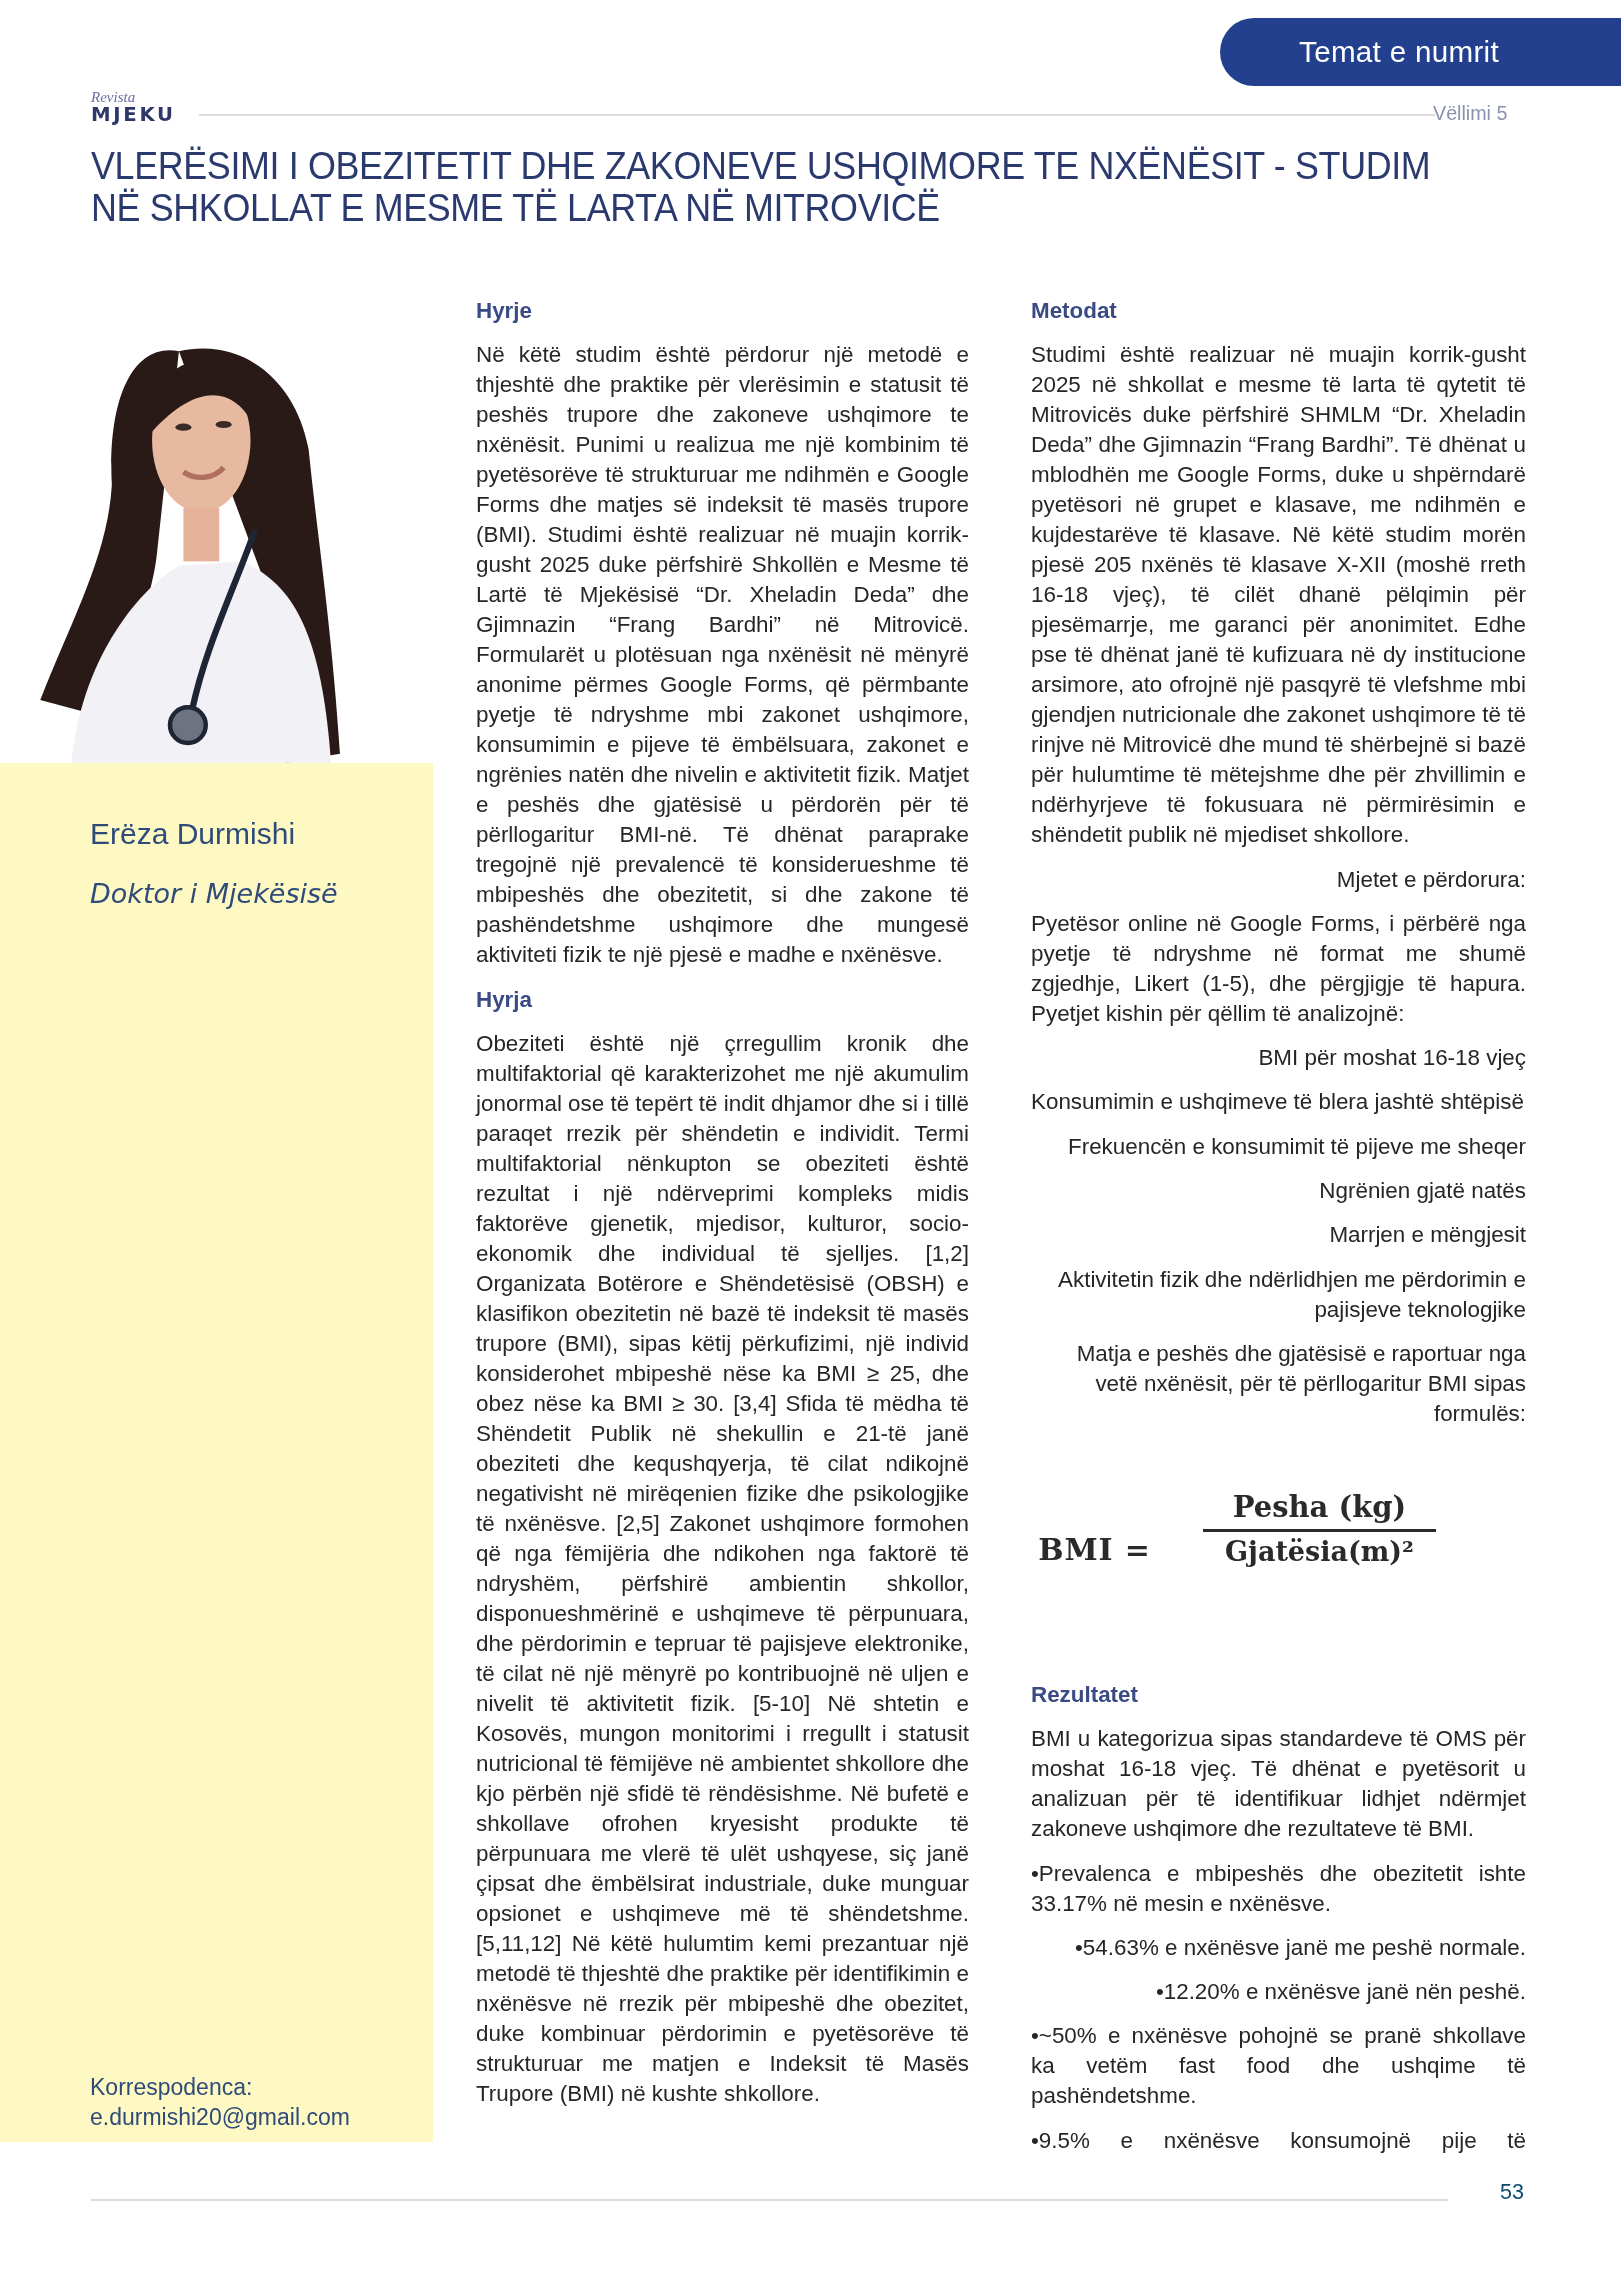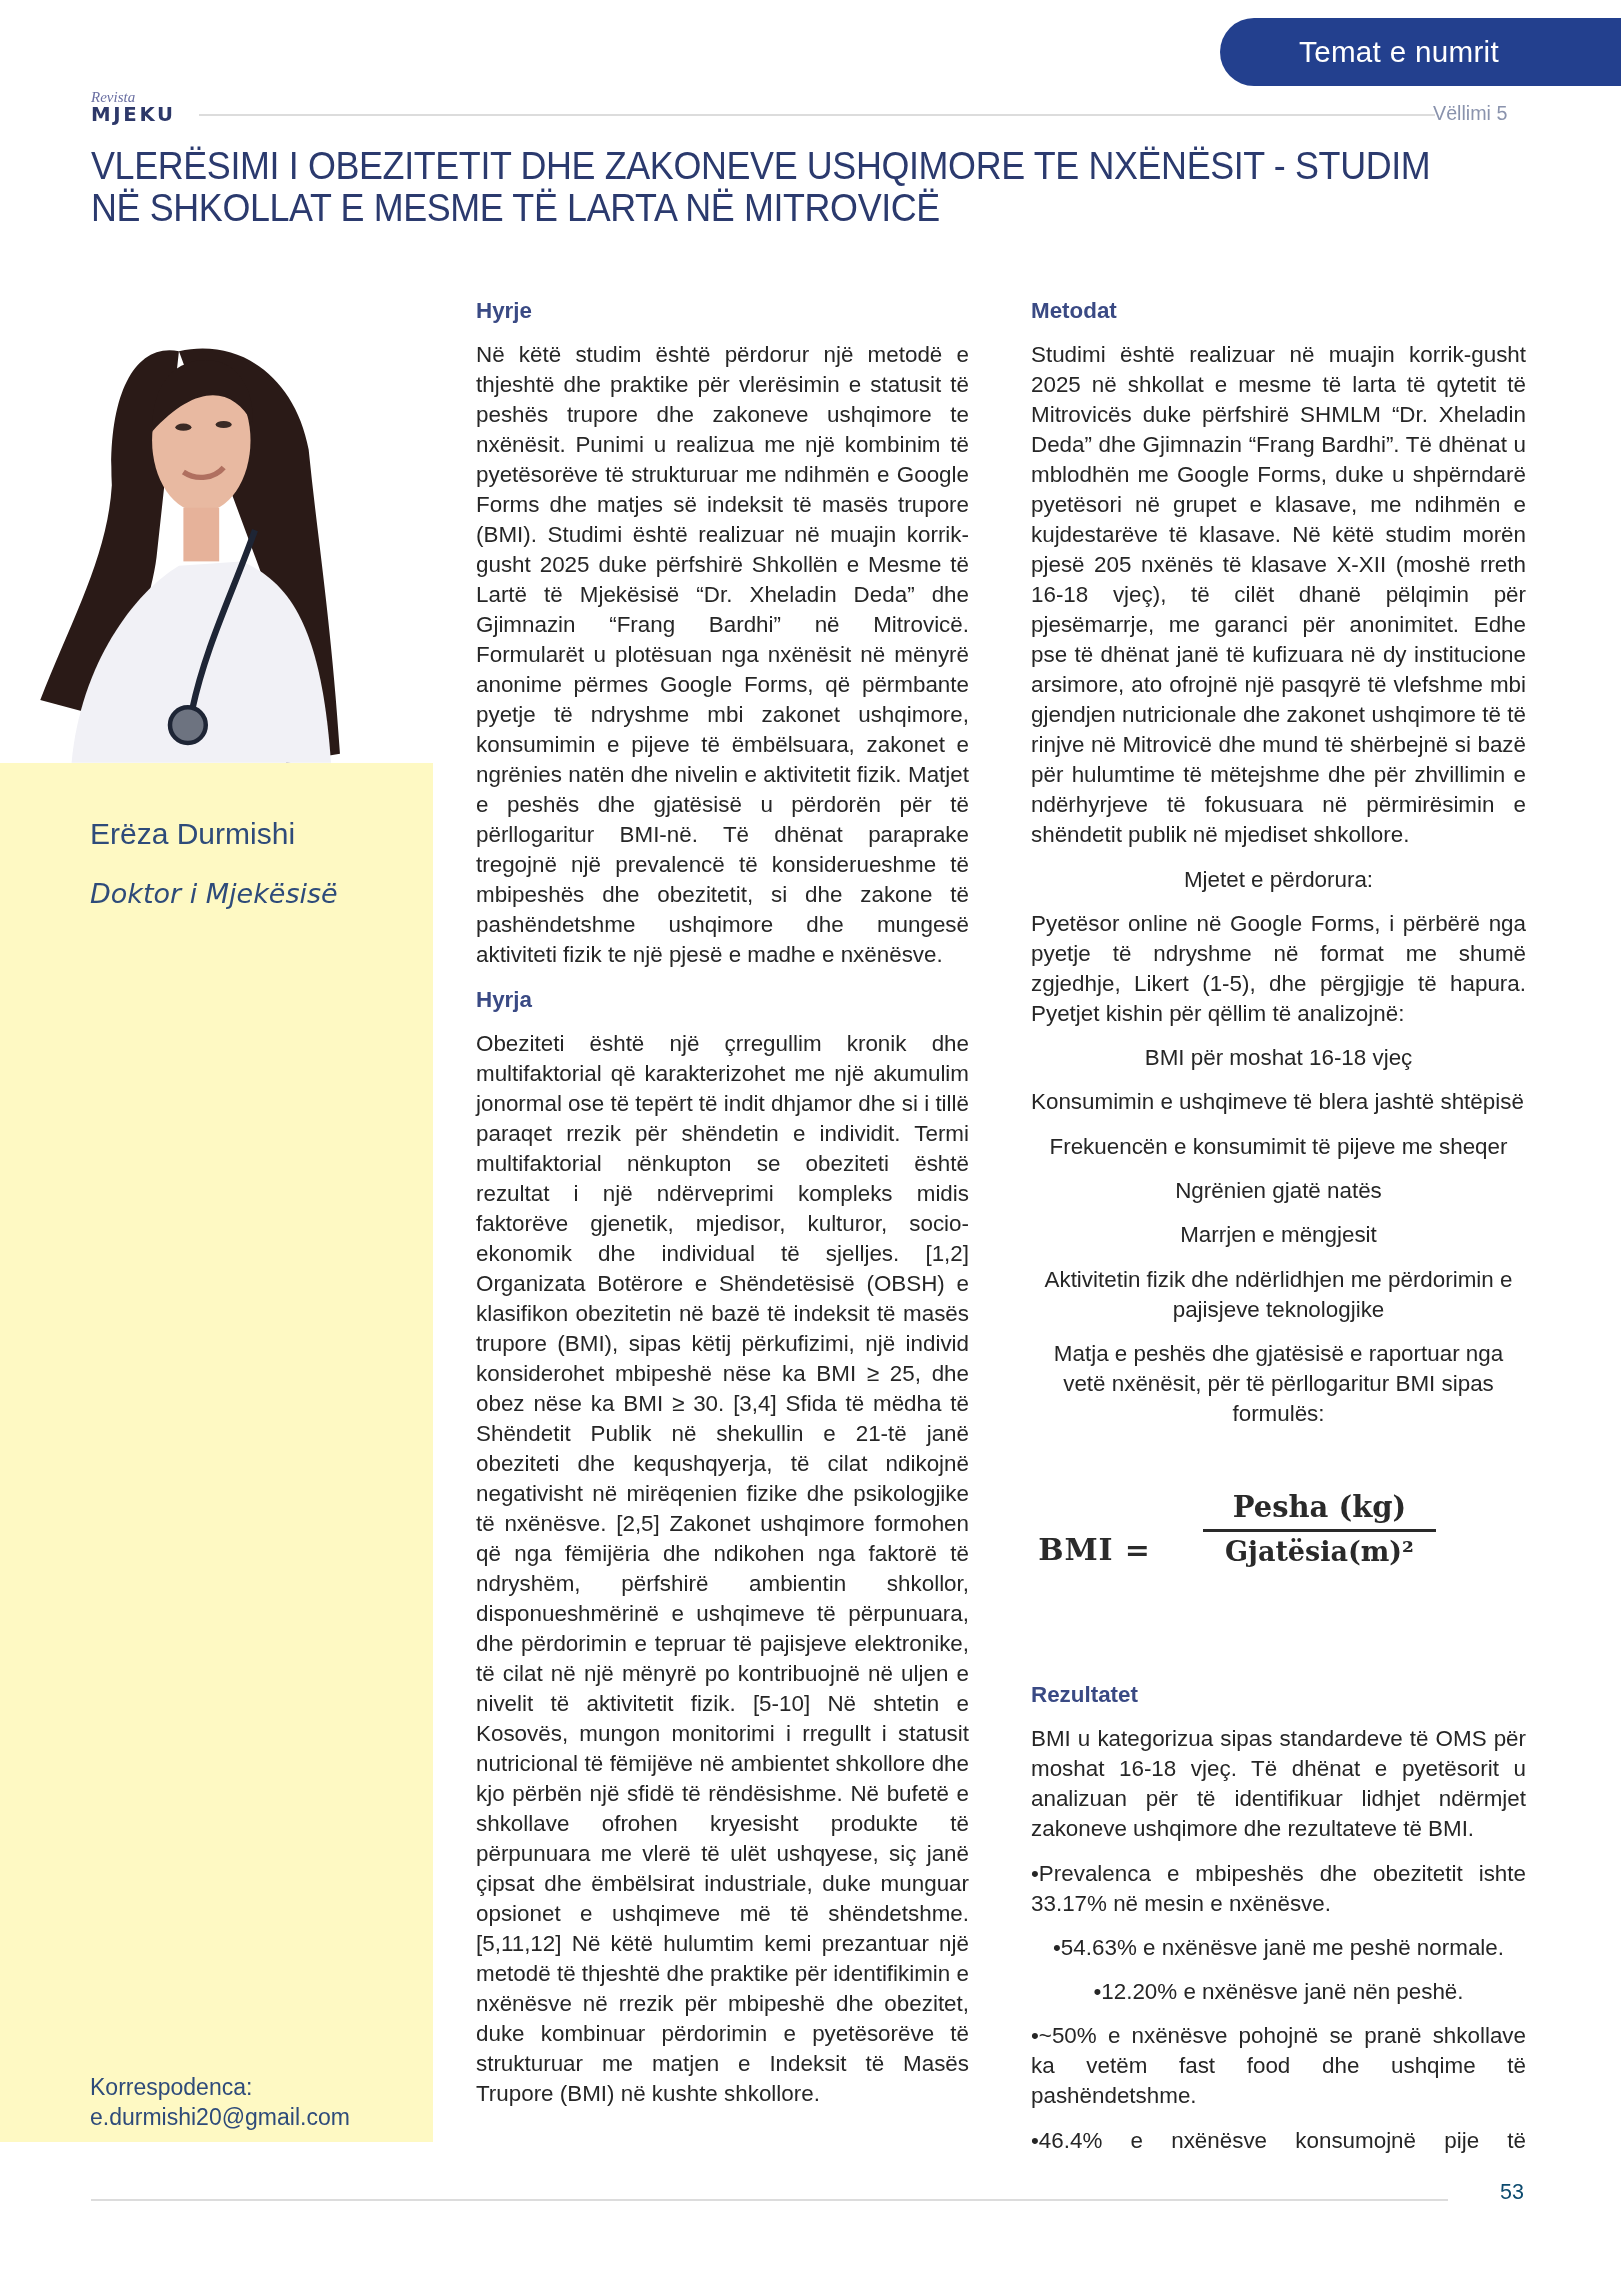--- a/index.html
+++ b/index.html
@@ -27,21 +27,21 @@
   .photo-wrap { position: absolute; left: 0; top: 324px; width: 433px; height: 439px; overflow: hidden; }
   .author-panel { position: absolute; left: 0; top: 763px; width: 433px; height: 1379px; background: #fef9c3; }
   .author-name { position: absolute; left: 90px; top: 54px; font-size: 30px; color: #2e4b7a; }
   .author-role { position: absolute; left: 90px; top: 115px; font-size: 27px; color: #2e4b7a; font-style: italic; font-family: "DejaVu Sans", sans-serif; }
   .corr { position: absolute; left: 90px; top: 1309px; font-size: 23px; color: #2e4b7a; line-height: 30px; }
   .col { position: absolute; font-size: 22.4px; line-height: 30px; color: #262626; text-align: justify; }
   .col1 { left: 476px; top: 296px; width: 493px; }
   .col2 { left: 1031px; top: 296px; width: 495px; }
   .col h3 { margin: 0 0 14.3px 0; font-weight: bold; font-size: 22.4px; color: #3a4a84; line-height: 30px; }
   .col p { margin: 0 0 14.3px 0; }
-  .col p.nojust { text-align: center; }
+  .col p.nojust { text-align: right; }
   .formula {
     position: relative; height: 170px; margin-top: 45px; margin-bottom: 36px;
     font-family: "DejaVu Serif", serif; font-weight: bold; color: #2a2a2a;
   }
   .formula .lhs { position: absolute; left: 7.2px; top: 61px; font-size: 30px; letter-spacing: 0.9px; }
   .formula .frac { position: absolute; left: 172px; top: 18px; width: 233px; text-align: center; }
   .formula .num { font-size: 29px; padding-bottom: 5.4px; }
   .formula .bar { height: 2.7px; background: #2a2a2a; margin: 1.8px 0; }
   .formula .den { font-size: 27px; padding-top: 3.6px; }
   .footer-rule { position: absolute; left: 91px; top: 2199px; width: 1357px; height: 1.8px; background: #dcdcdc; }
@@ -115,18 +115,18 @@
       <div class="den">Gjatësia(m)²</div>
     </div>
   </div>
 
   <h3>Rezultatet</h3>
   <p>BMI u kategorizua sipas standardeve të OMS për moshat 16-18 vjeç. Të dhënat e pyetësorit u analizuan për të identifikuar lidhjet ndërmjet zakoneve ushqimore dhe rezultateve të BMI.</p>
   <p>•Prevalenca e mbipeshës dhe obezitetit ishte 33.17% në mesin e nxënësve.</p>
   <p class="nojust">•54.63% e nxënësve janë me peshë normale.</p>
   <p class="nojust">•12.20% e nxënësve janë nën peshë.</p>
   <p>•~50% e nxënësve pohojnë se pranë shkollave ka vetëm fast food dhe ushqime të pashëndetshme.</p>
-  <p style="text-align-last: justify;">•46.4% e nxënësve konsumojnë pije të</p>
+  <p style="text-align-last: justify;">•9.5% e nxënësve konsumojnë pije të</p>
 </div>
 
 <div class="footer-rule"></div>
 <div class="page-num">53</div>
 
 
 </body></html>

